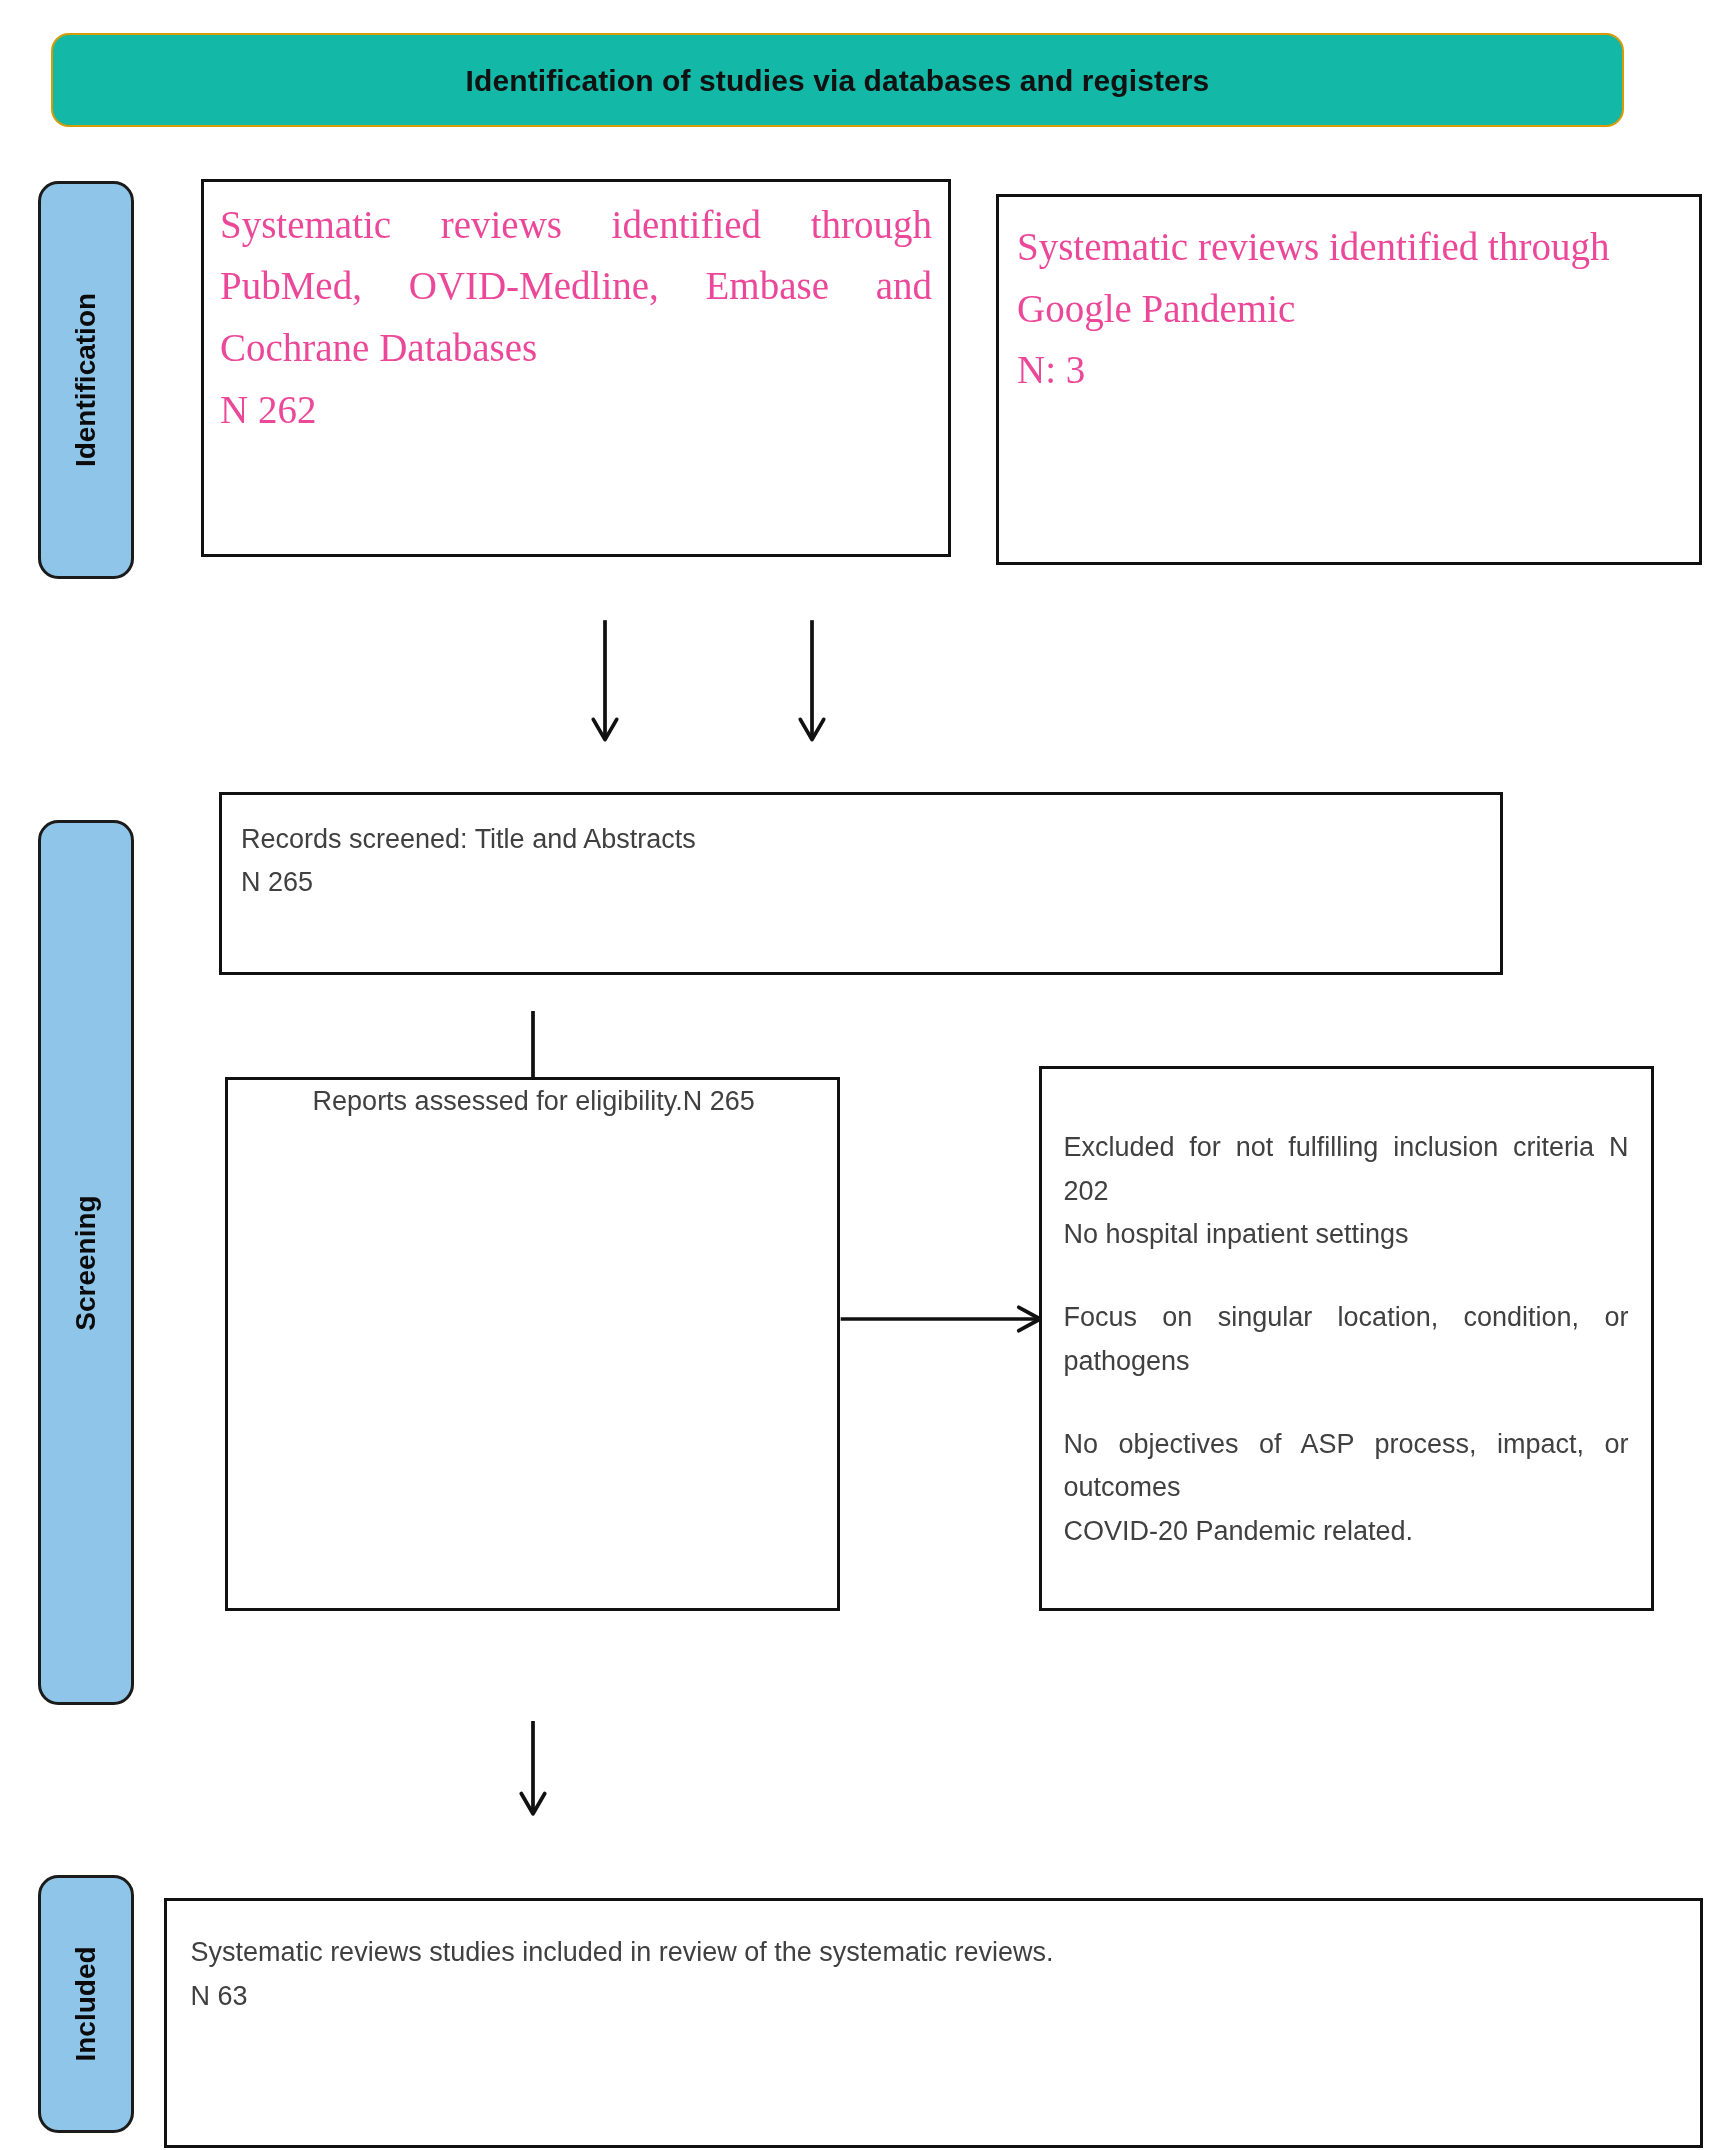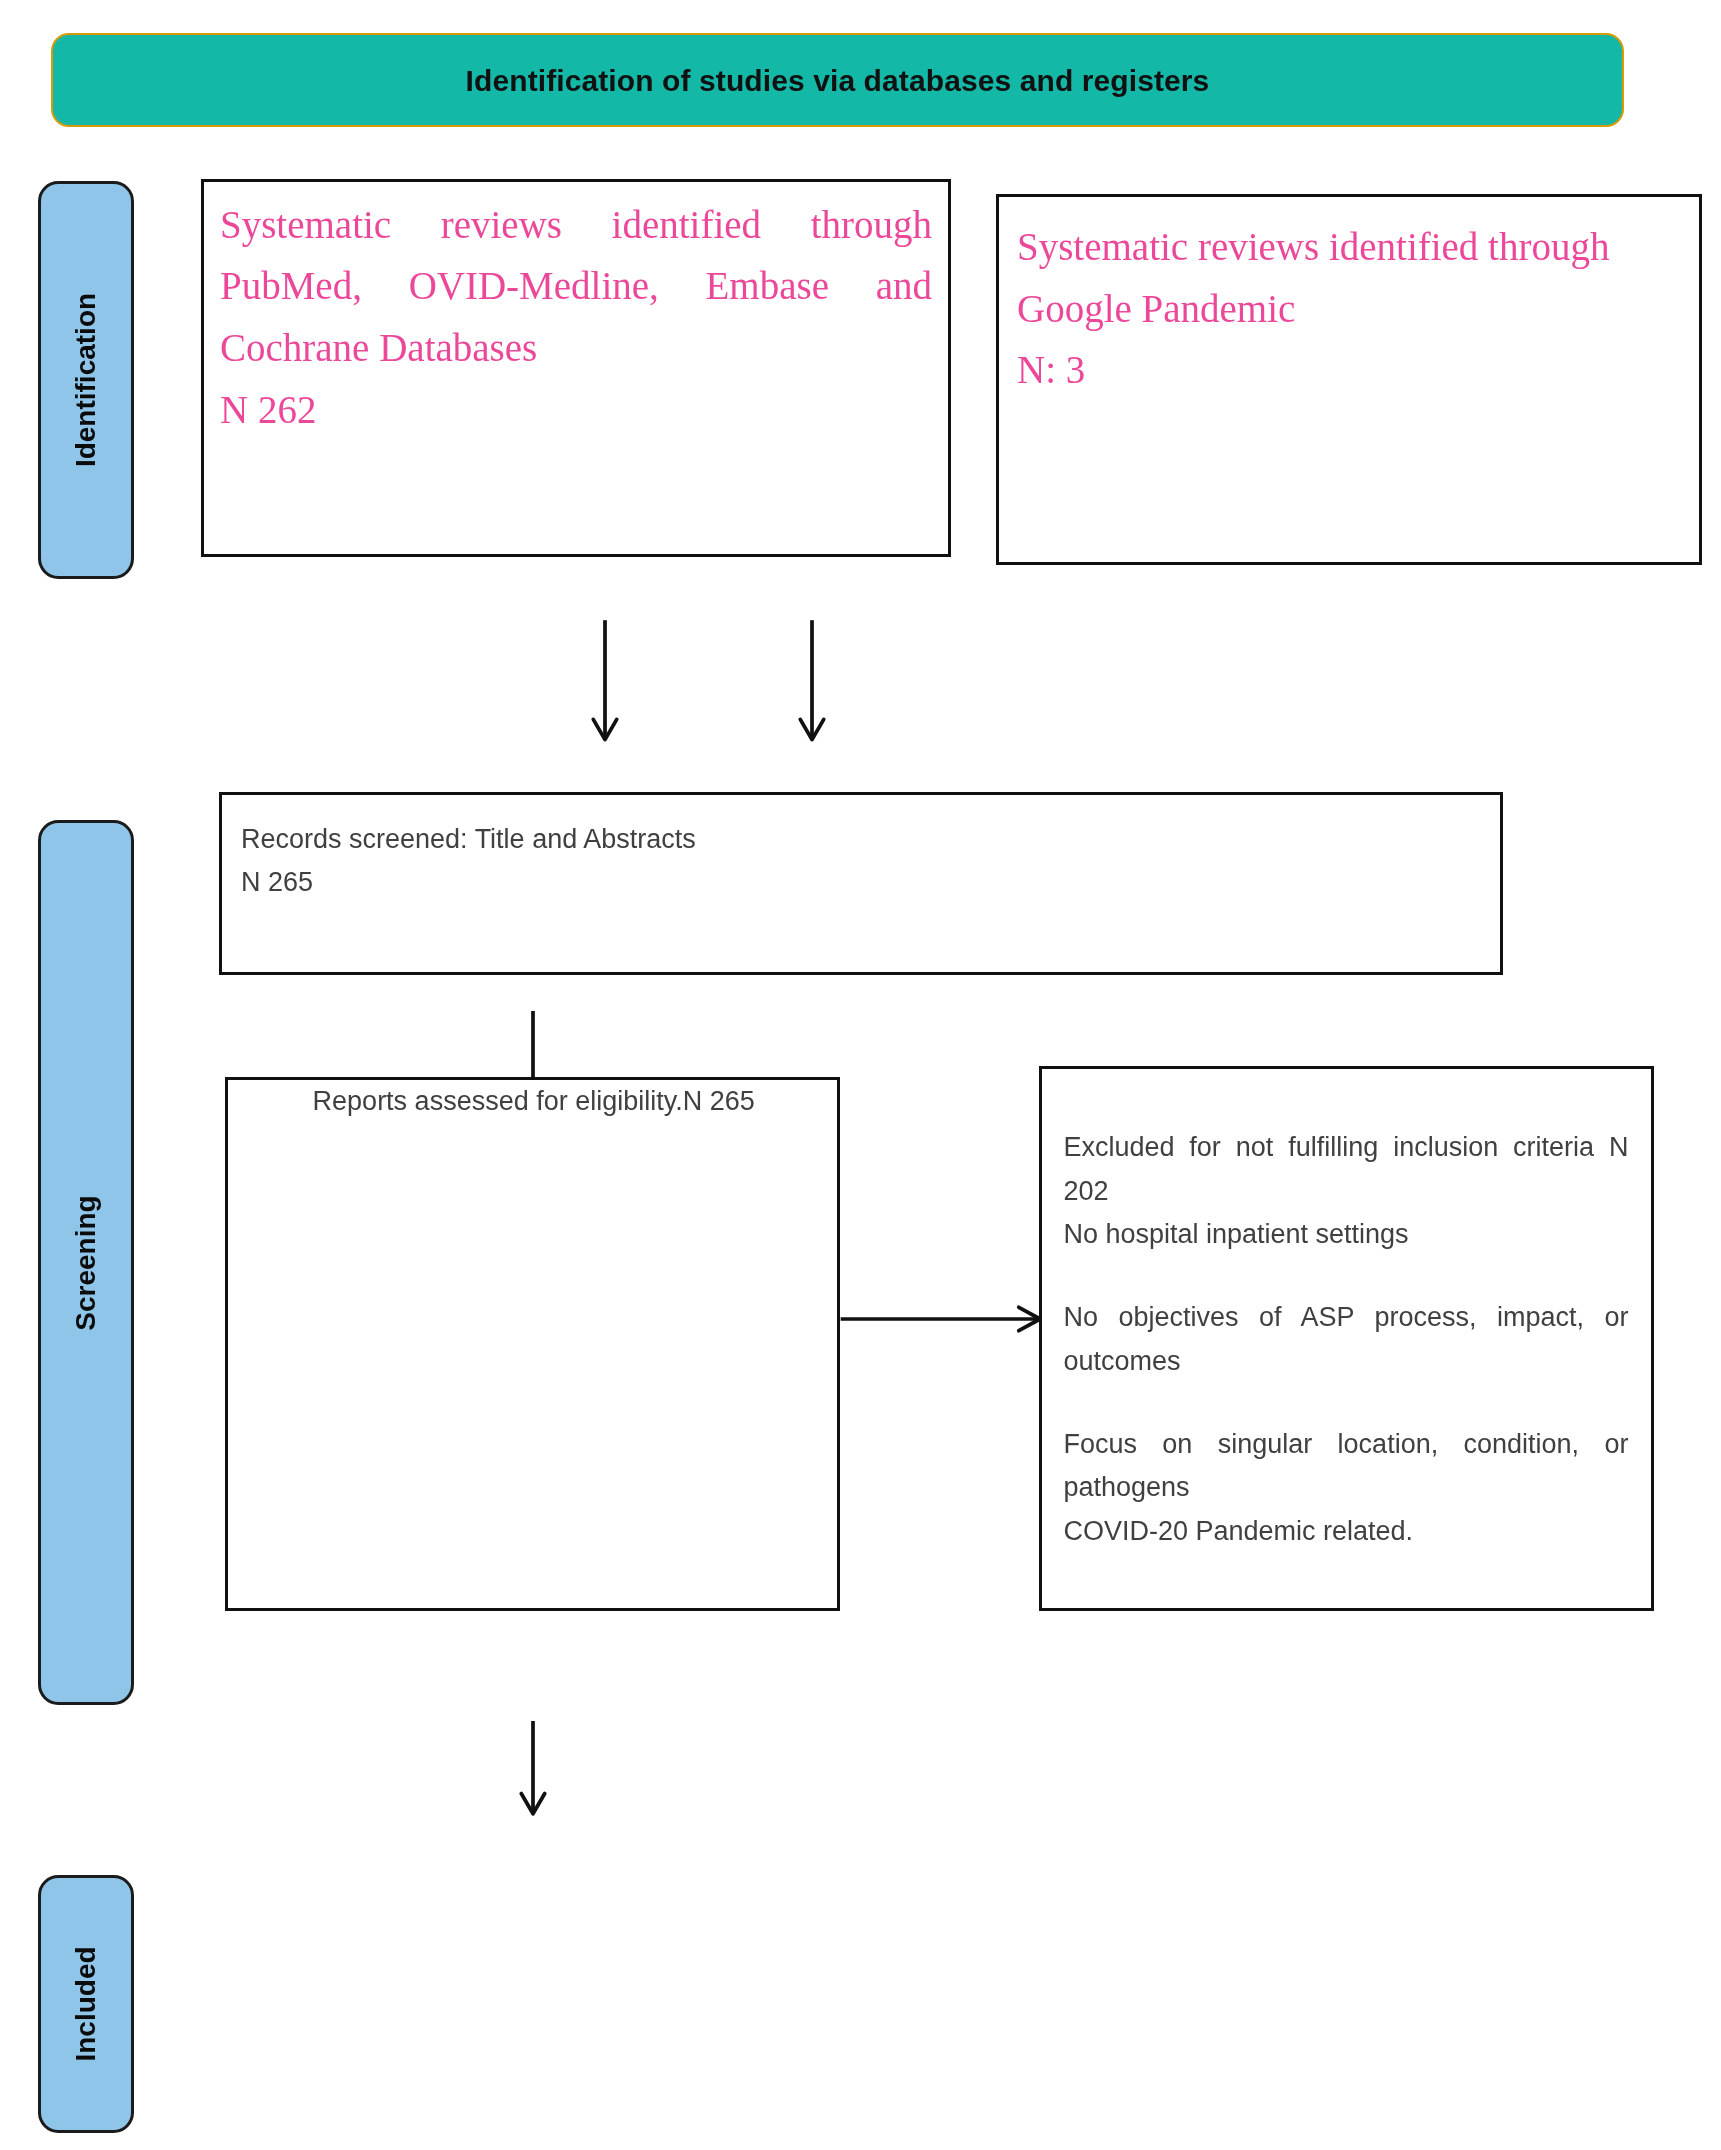--- a/index.html
+++ b/index.html
@@ -279,28 +279,34 @@
     <svg width="204" height="32" viewBox="0 0 380 60">
       <line x1="0" y1="30" x2="374" y2="30" stroke-width="7"></line>
       <polyline points="334,8 374,30 334,52" stroke-width="7" stroke-linecap="round" stroke-linejoin="round"></polyline>
     </svg>
   </div>
 
   <div class="flow-box sans-box" id="box-excluded">
     <div class="box-body">
       <p class="justified">Excluded for not fulfilling inclusion criteria N 202</p>
       <p>No hospital inpatient settings</p>
+      <p class="justified">Focus on singular location, condition, or pathogens</p>
       <p class="justified">No objectives of ASP process, impact, or outcomes</p>
-      <p class="justified">Focus on singular location, condition, or pathogens</p>
       <p>COVID-20 Pandemic related.</p>
     </div>
   </div>
 
   <div class="arrow" id="arrow-reports-to-included">
     <svg width="32" height="96" viewBox="0 0 60 180">
       <line x1="30" y1="0" x2="30" y2="174" stroke-width="7"></line>
       <polyline points="8,136 30,174 52,136" stroke-width="7" stroke-linecap="round" stroke-linejoin="round"></polyline>
     </svg>
   </div>
 
+  <div class="flow-box sans-box" id="box-included-studies">
+    <div class="box-body">
+      <p>Systematic reviews studies included in review of the systematic reviews.</p>
+      <p>N 63</p>
+    </div>
+  </div>
 
 </div>
 
 
 </body></html>

